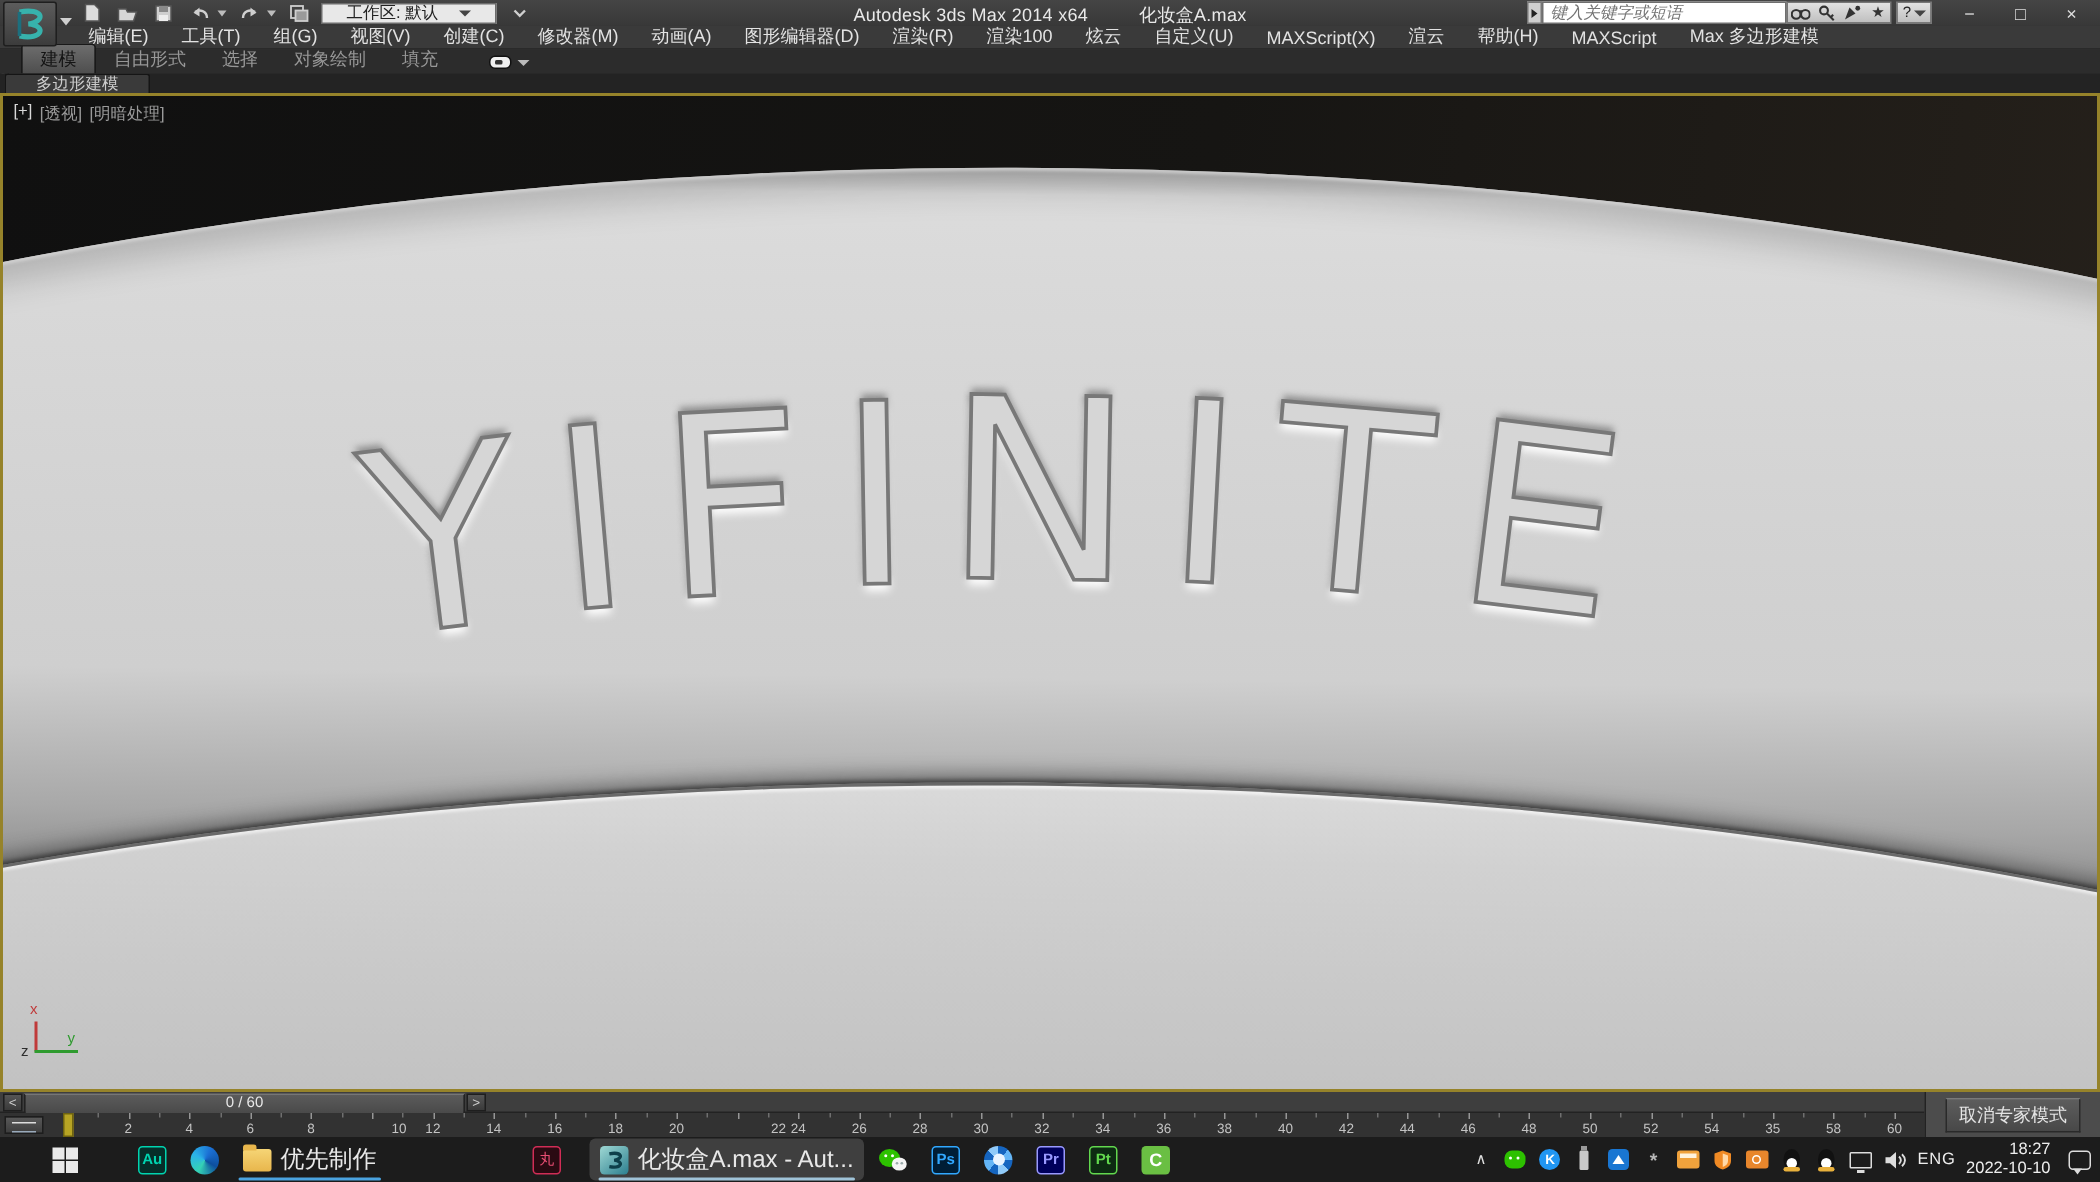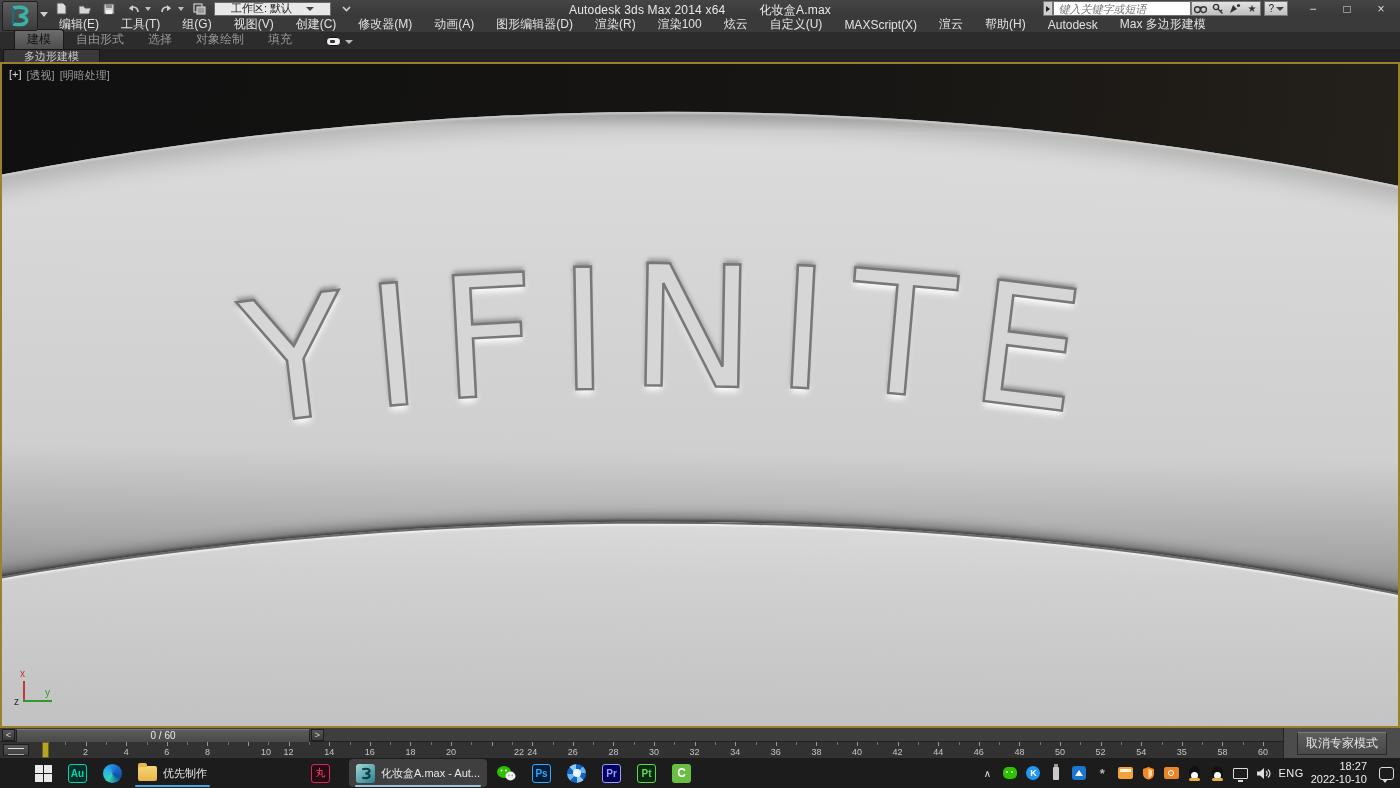--- a/index.html
+++ b/index.html
@@ -24,21 +24,21 @@
   .ws-caret { width:0; height:0; border-left:4px solid transparent; border-right:4px solid transparent;
     border-top:4px solid #444; }
   .title-text { position:absolute; left:0; right:0; top:2px; text-align:center;
     font-size:12px; color:#e9e9e9; letter-spacing:.2px; }
   .title-text .doc { margin-left:34px; }
   .infocenter { position:absolute; right:112px; top:1px; height:15px; display:flex; align-items:center; }
   .ic-arrow { width:10px; height:15px; background:#cfcfcf; border:1px solid #777;
     display:flex; align-items:center; justify-content:center; }
   .ic-arrow span { width:0; height:0; border-top:3px solid transparent; border-bottom:3px solid transparent;
     border-left:4px solid #222; }
-  .ic-input { width:138px; height:15px; border:1px solid #6f6f6f; background:#fff;
+  .ic-input { width:163px; height:15px; border:1px solid #6f6f6f; background:#fff;
     font-size:11px; font-style:italic; color:#555; padding:0 4px; outline:none; }
   .ic-strip { display:flex; align-items:center; height:15px; background:linear-gradient(#e2e2e2,#bfbfbf);
     border:1px solid #777; }
   .ic-btn { width:17px; height:13px; display:flex; align-items:center; justify-content:center;
     font-size:10px; color:#333; }
   .ic-help { display:flex; align-items:center; height:15px; background:linear-gradient(#e2e2e2,#bfbfbf);
     border:1px solid #777; margin-left:3px; padding:0 3px; gap:2px; font-size:10px; color:#222; }
   .winctrl { position:absolute; right:2px; top:0; height:17px; display:flex; }
   .winbtn { width:34px; height:17px; display:flex; align-items:center; justify-content:center;
     color:#dcdcdc; font-size:12px; }
@@ -124,26 +124,26 @@
   
   .taskbar { position:absolute; left:0; top:758px; width:1400px; height:30px; background:#1c1c1c;
     display:flex; align-items:center; padding:0 6px; }
   .tb-item { position:relative; height:28px; display:flex; align-items:center; justify-content:center;
     padding:0 7px; border-radius:4px; margin-right:2px; }
   .tb-item.open:after { content:""; position:absolute; left:4px; right:4px; bottom:0; height:2px;
     background:#4aa3e0; border-radius:1px; }
   .tb-item.active { background:#3f3f3f; }
   .tb-item.active:after { content:""; position:absolute; left:6px; right:6px; bottom:0; height:2px;
     background:#9fc3d8; border-radius:1px; }
-  .tb-label { font-size:11px; color:#e8e8e8; margin-left:6px; white-space:nowrap;text-align:right; }
+  .tb-label { font-size:16px; color:#e8e8e8; margin-left:6px; white-space:nowrap;text-align:right; }
   .start-logo { display:grid; grid-template-columns:8px 8px; grid-template-rows:8px 8px; gap:1px; }
   .start-logo i { background:#e9e9e9; }
   .sq-icon { width:19px; height:19px; border-radius:3px; display:flex; align-items:center;
     justify-content:center; font-size:10px; font-weight:bold; }
-  .icon-au { background:#062e29; border:1.5px solid #00d4b0; color:#00d4b0; }
+  .icon-au { background:#062e29; border:1.5px solid #00d4b0; color:#00d4b0;margin-left:24px; }
   .icon-edge { width:19px; height:19px; border-radius:50%;
     background:conic-gradient(from 210deg,#35d2b4,#2bb3e8,#1b6fd4,#0d4f9e,#35d2b4); }
   .icon-folder { width:19px; height:15px; background:linear-gradient(#f6d576,#e8b64c); border-radius:2px;
     position:relative; }
   .icon-folder:before { content:""; position:absolute; left:0; top:-3px; width:9px; height:4px;
     background:#e8b64c; border-radius:2px 2px 0 0; }
   .icon-wan { background:#2a0a12; border:1.5px solid #d02d56; color:#e74d72; font-weight:normal; }
   .icon-max { background:linear-gradient(140deg,#9fd8d4,#2c7f8f); }
   .icon-ps { background:#001e36; border:1.5px solid #31a8ff; color:#31a8ff; }
   .icon-aperture { width:19px; height:19px; border-radius:50%;
@@ -297,21 +297,21 @@
       <span class="menu-item">修改器(M)</span>
       <span class="menu-item">动画(A)</span>
       <span class="menu-item">图形编辑器(D)</span>
       <span class="menu-item">渲染(R)</span>
       <span class="menu-item">渲染100</span>
       <span class="menu-item">炫云</span>
       <span class="menu-item">自定义(U)</span>
       <span class="menu-item">MAXScript(X)</span>
       <span class="menu-item">渲云</span>
       <span class="menu-item">帮助(H)</span>
-      <span class="menu-item">Autodesk</span>
+      <span class="menu-item">MAXScript</span>
       <span class="menu-item">Max 多边形建模</span>
     </div>
 
   <div class="grip"></div>
   <div class="ribbon-tabs" id="ribbonTabs">
       <div class="ribbon-tab selected">建模</div>
       <div class="ribbon-tab">自由形式</div>
       <div class="ribbon-tab">选择</div>
       <div class="ribbon-tab">对象绘制</div>
       <div class="ribbon-tab">填充</div>

